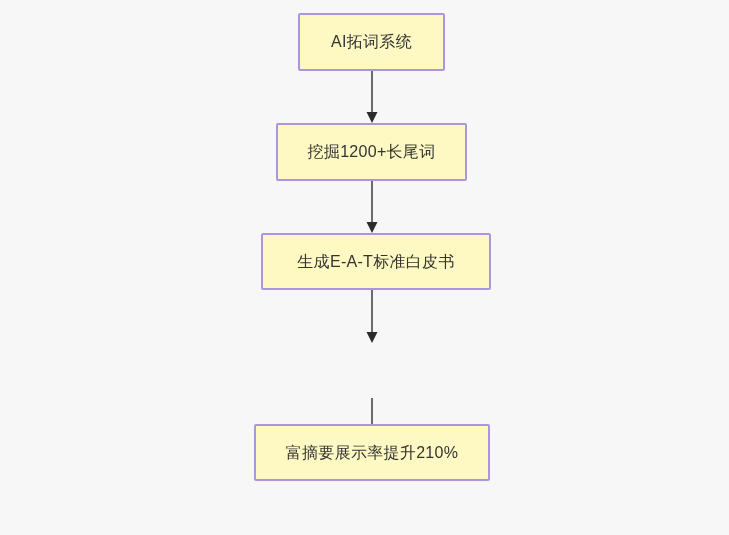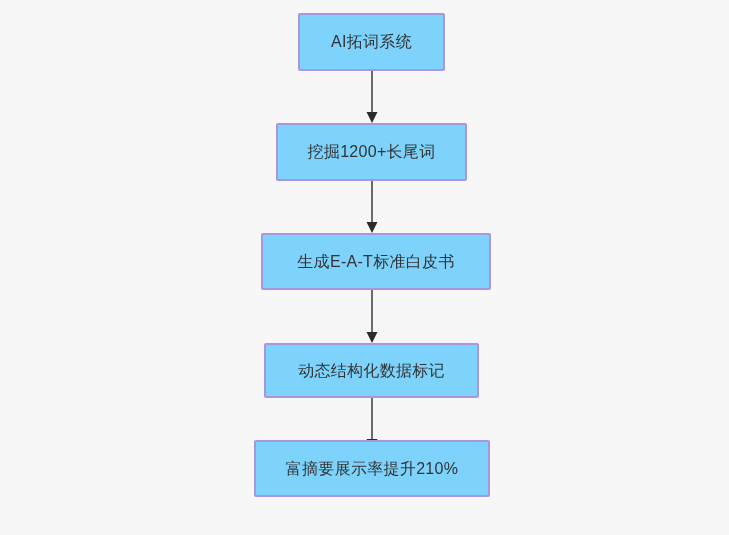--- a/index.html
+++ b/index.html
@@ -14,21 +14,21 @@
     overflow: hidden;
   }
   #flowchart-canvas {
     position: relative;
     width: 729px;
     height: 535px;
   }
   .node {
     position: absolute;
     box-sizing: border-box;
-    background: #7dd3fc;
+    background: #fef9c3;
     border: 2px solid #ab95e0;
     border-radius: 2px;
     display: flex;
     align-items: center;
     justify-content: center;
     color: #333333;
     font-size: 16px;
     line-height: 1.2;
     letter-spacing: 0.3px;
     white-space: nowrap;
@@ -70,16 +70,15 @@
     </g>
     <g>
       <line class="edge-line" x1="372" y1="398" x2="372" y2="442"></line>
       <polygon class="edge-head" points="372,450 366.5,439 377.5,439"></polygon>
     </g>
   </svg>
 
   <div class="node" id="node-n1" style="left: 298px; top: 13px; width: 147px; height: 58px;">AI拓词系统</div>
   <div class="node" id="node-n2" style="left: 276px; top: 123px; width: 191px; height: 58px;">挖掘1200+长尾词</div>
   <div class="node" id="node-n3" style="left: 261px; top: 233px; width: 230px; height: 57px;">生成E-A-T标准白皮书</div>
-  <div class="node" id="node-n4" style="left: 264px; top: 343px; width: 215px; height: 55px;">动态结构化数据标记</div>
-  <div class="node" id="node-n5" style="left: 254px; top: 440px; width: 236px; height: 57px;">富摘要展示率提升210%</div>
+  <div class="node" id="node-n5" style="left: 254px; top: 424px; width: 236px; height: 57px;">富摘要展示率提升210%</div>
 
 </div>
 
 </body></html>

